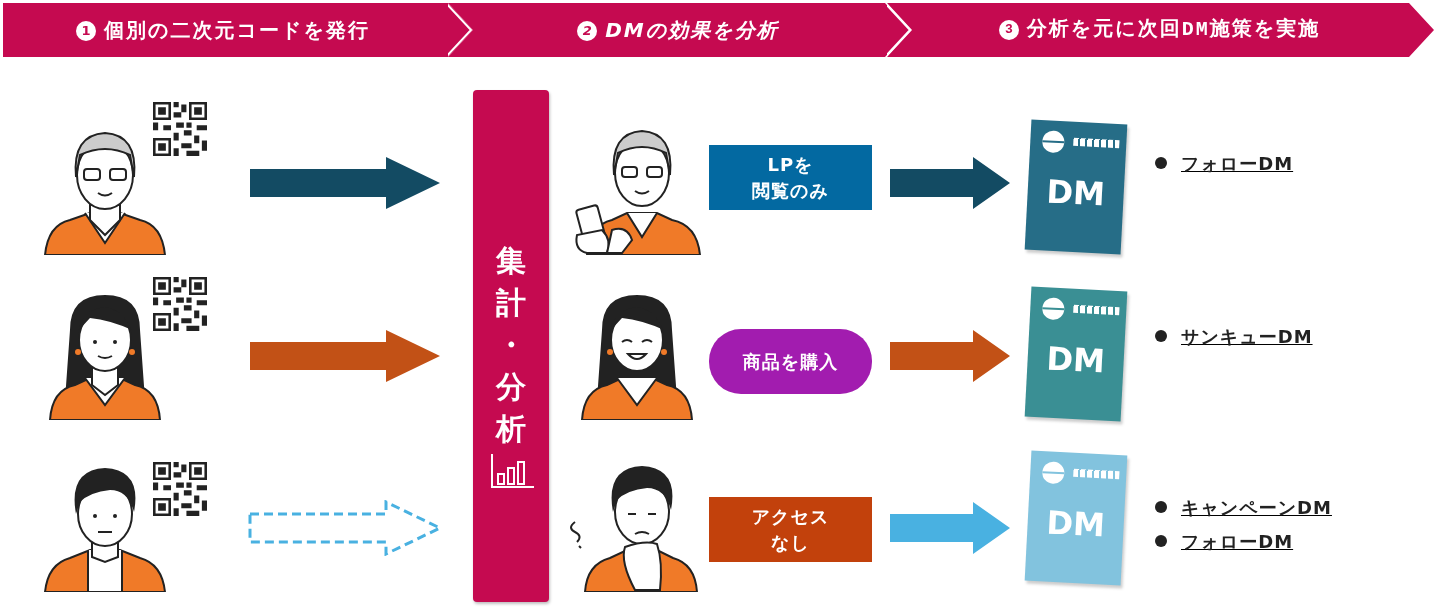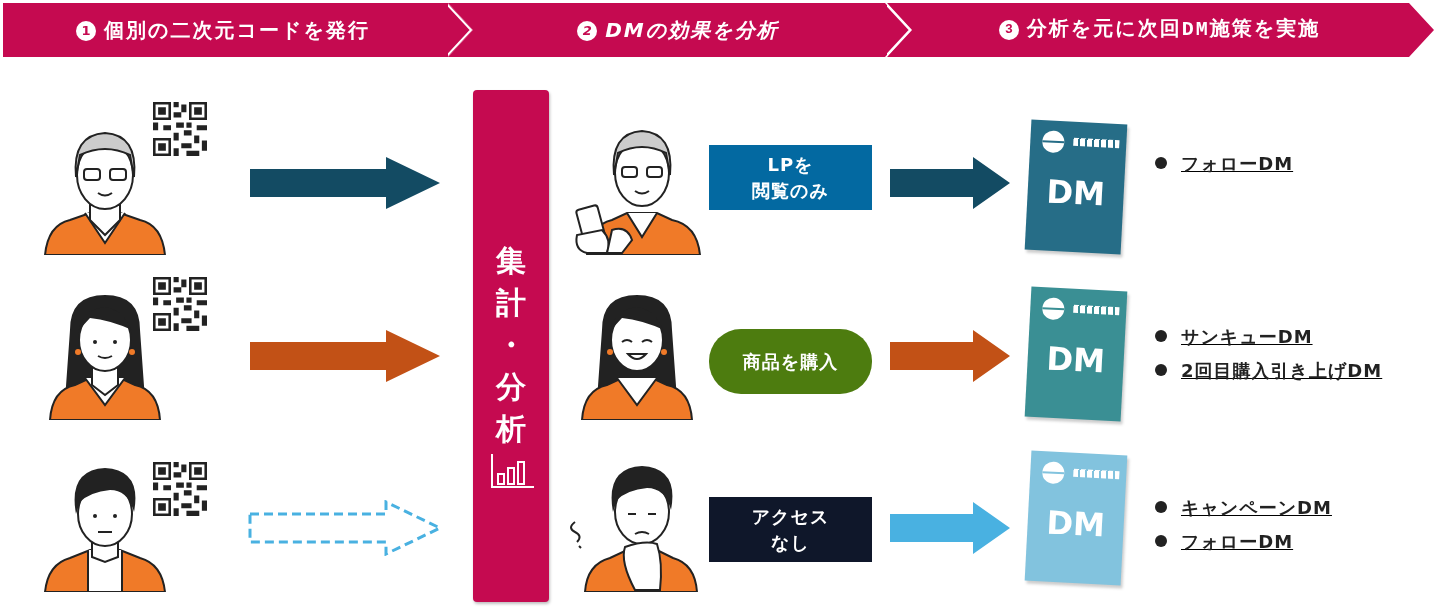--- a/index.html
+++ b/index.html
@@ -162,22 +162,22 @@
   <ellipse cx="77" cy="50" rx="27" ry="32" fill="#fff" stroke="#222" stroke-width="2"></ellipse>
   <path d="M48,50 Q40,6 77,4 Q114,6 106,48 Q100,26 82,26 Q62,28 52,38 Z" fill="#222"></path>
   <path d="M63,52 L71,52 M83,52 L91,52" stroke="#222" stroke-width="2"></path>
   <path d="M70,72 Q77,68 84,72" fill="none" stroke="#222" stroke-width="2"></path>
   <path d="M60,85 Q55,100 70,128 L95,128 Q98,100 92,82 Q80,78 60,85 Z" fill="#fff" stroke="#222" stroke-width="2"></path>
   <path d="M10,60 Q2,66 10,70 Q18,74 12,80 M14,84 L16,86" fill="none" stroke="#222" stroke-width="2"></path>
 </svg>
 
 <div class="sbox" style="top:145px;background:#0369a1;">LPを
 閲覧のみ</div>
-<div class="sbox" style="top:329px;background:#4d7c0f;border-radius:32px;">商品を購入</div>
-<div class="sbox" style="top:497px;background:#0f172a;">アクセス
+<div class="sbox" style="top:329px;background:#a21caf;border-radius:32px;">商品を購入</div>
+<div class="sbox" style="top:497px;background:#c2410c;">アクセス
 なし</div>
 
 <svg class="abs" style="left:888px;top:155px;" width="125" height="56">
   <polygon points="2,14 85,14 85,2 122,28 85,54 85,42 2,42" fill="#134b63"></polygon>
 </svg>
 <svg class="abs" style="left:888px;top:328px;" width="125" height="56">
   <polygon points="2,14 85,14 85,2 122,28 85,54 85,42 2,42" fill="#c25116"></polygon>
 </svg>
 <svg class="abs" style="left:888px;top:500px;" width="125" height="56">
   <polygon points="2,14 85,14 85,2 122,28 85,54 85,42 2,42" fill="#49b1e1"></polygon>
@@ -197,18 +197,17 @@
   <div class="circle"></div>
   <div class="dots"></div>
   <div class="dmtext">DM</div>
 </div>
 
 <ul class="blist" style="top:147px;">
   <li><span class="dot"></span><span>フォローDM</span></li>
 </ul>
 <ul class="blist" style="top:320px;">
   <li><span class="dot"></span><span>サンキューDM</span></li>
-  <li><span class="dot"></span><span>2回目購入引き上げDM</span></li>
 </ul>
 <ul class="blist" style="top:491px;">
   <li><span class="dot"></span><span>キャンペーンDM</span></li>
   <li><span class="dot"></span><span>フォローDM</span></li>
 </ul>
 
 </body></html>

